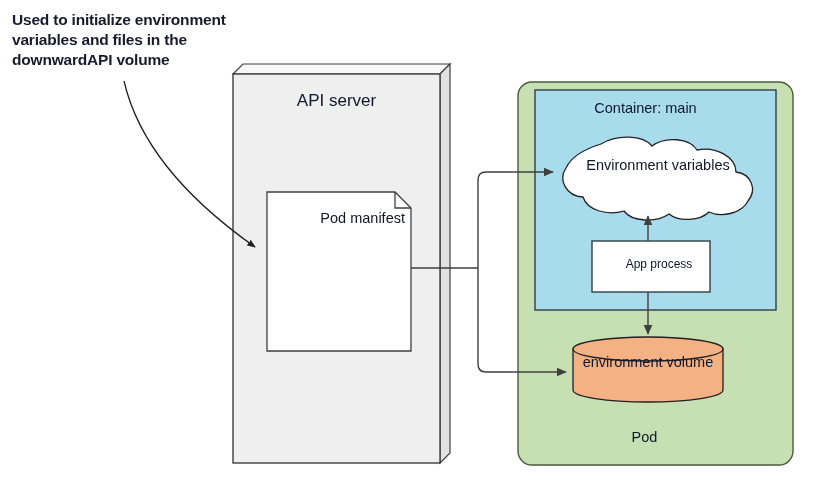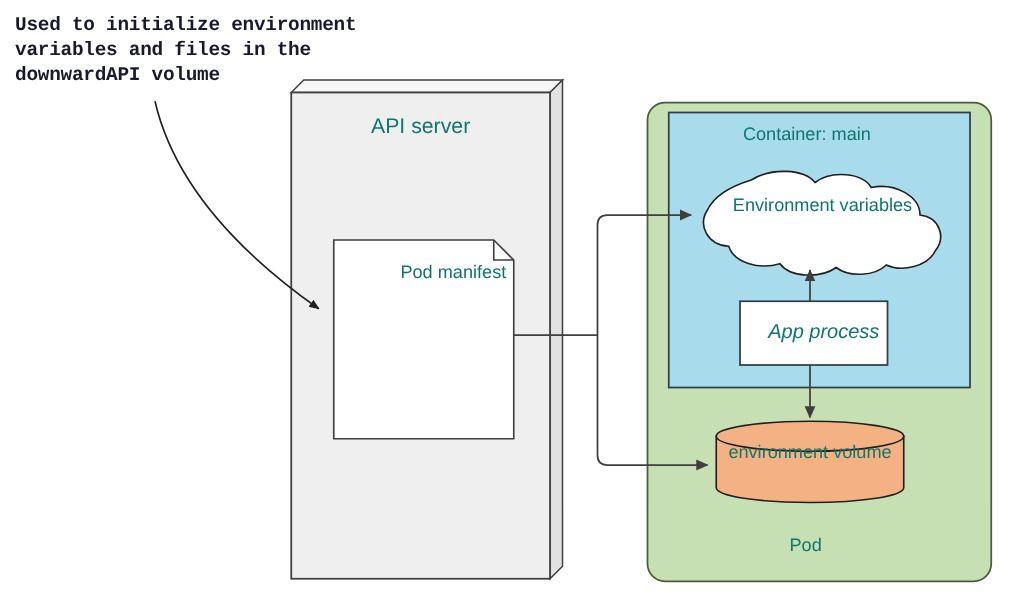--- a/index.html
+++ b/index.html
@@ -22,31 +22,31 @@
     left: 0;
     top: 0;
     width: 825px;
     height: 483px;
   }
   .anno-text {
     position: absolute;
     left: 12px;
     top: 10px;
     width: 275px;
-    font-family: Liberation Mono, monospace;
+    font-family: Liberation Sans, sans-serif;
     font-weight: bold;
     font-size: 15.5px;
     line-height: 20px;
     color: #1a1a2e;
     letter-spacing: -0.2px;
   }
   .lbl {
     position: absolute;
     font-family: "Liberation Sans", sans-serif;
-    color: #0f766e;
+    color: #0f172a;
     text-align: center;
     white-space: nowrap;
     pointer-events: none;
   }
   .lbl-api-server {
     left: 233px; top: 91px; width: 207px;
     font-size: 17px;
   }
   .lbl-container-main {
     left: 535px; top: 100px; width: 221px;
@@ -72,22 +72,21 @@
     text-align: left;
   }
   .lbl-env {
     left: 583px; top: 155px; width: 150px;
     font-size: 14.5px;
     line-height: 21px;
     white-space: normal;
   }
   .lbl-app {
     left: 592px; top: 257px; width: 134px;
-    font-size: 16px;
-    font-style: italic;
+    font-size: 12px;
   }
   .lbl-vol {
     left: 578px; top: 352px; width: 140px;
     font-size: 14.5px;
     line-height: 21px;
     white-space: normal;
   }
 </style>
 </head>
 <body>

